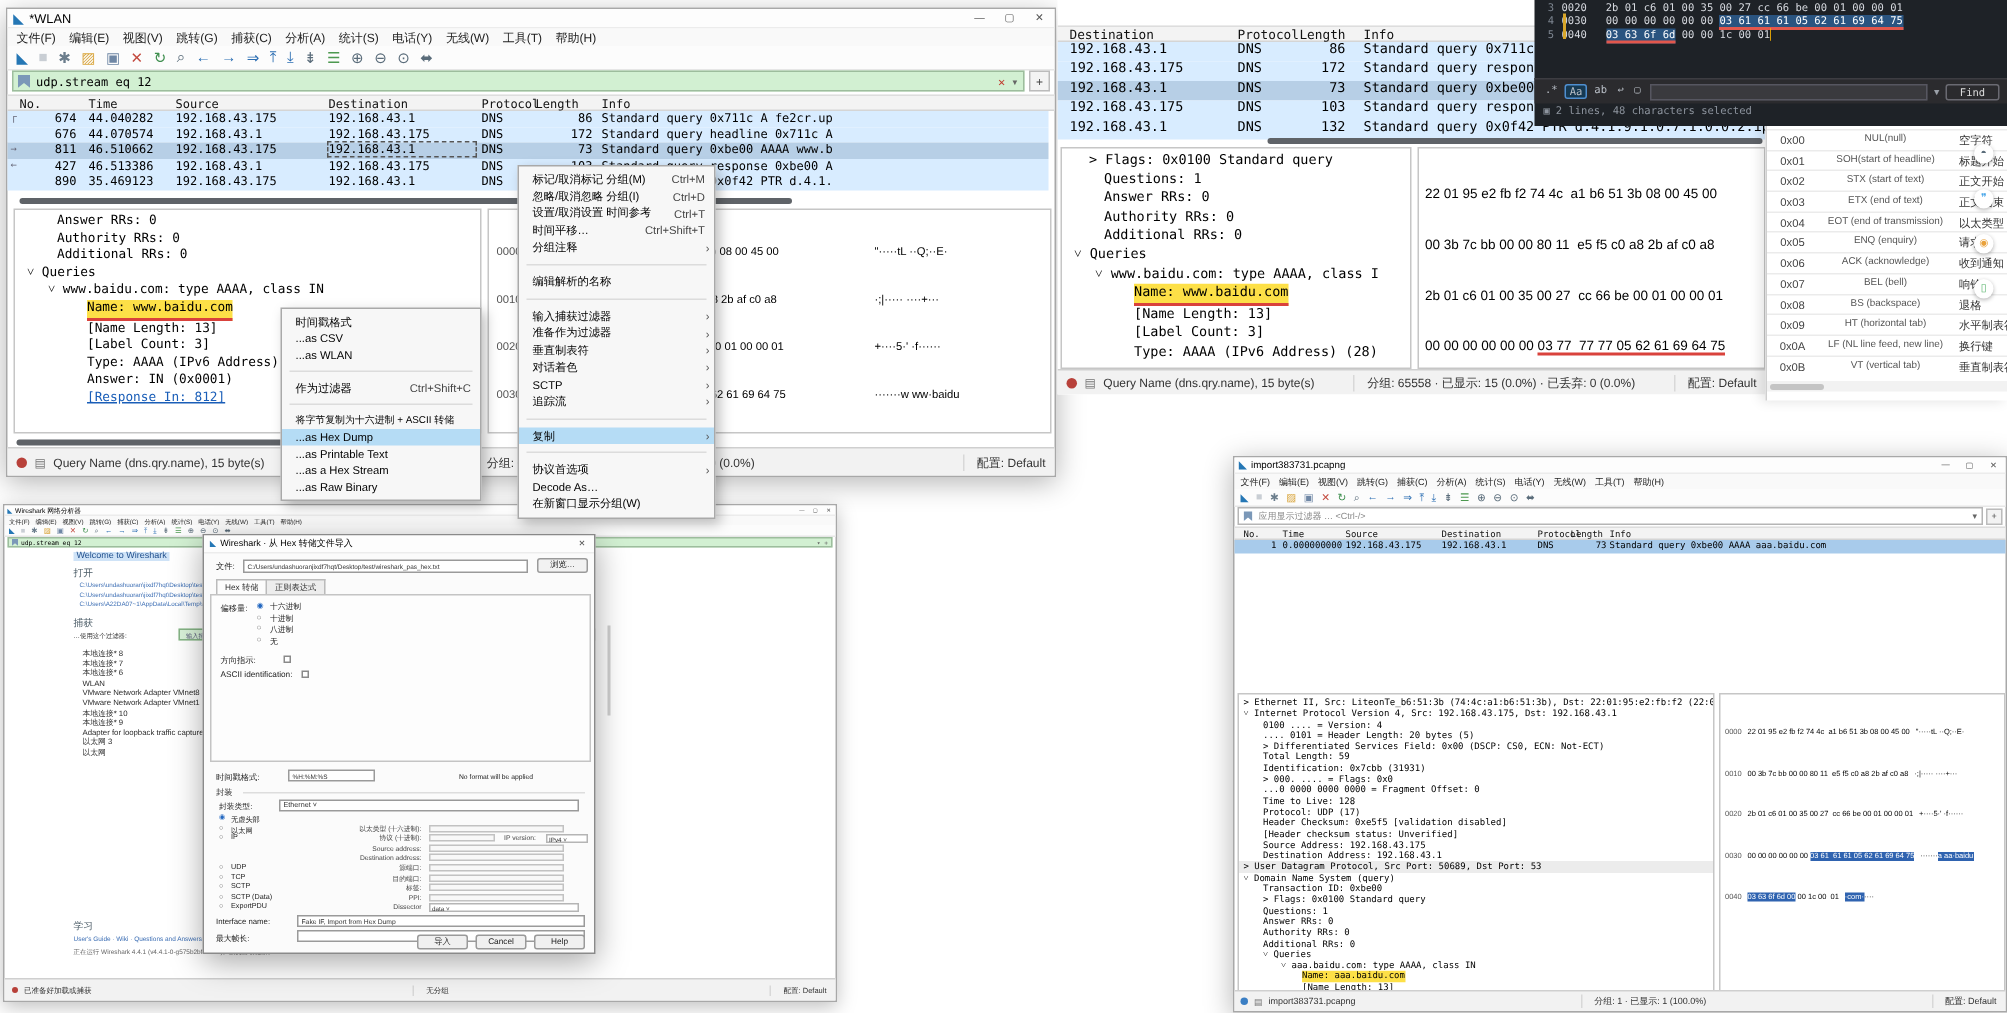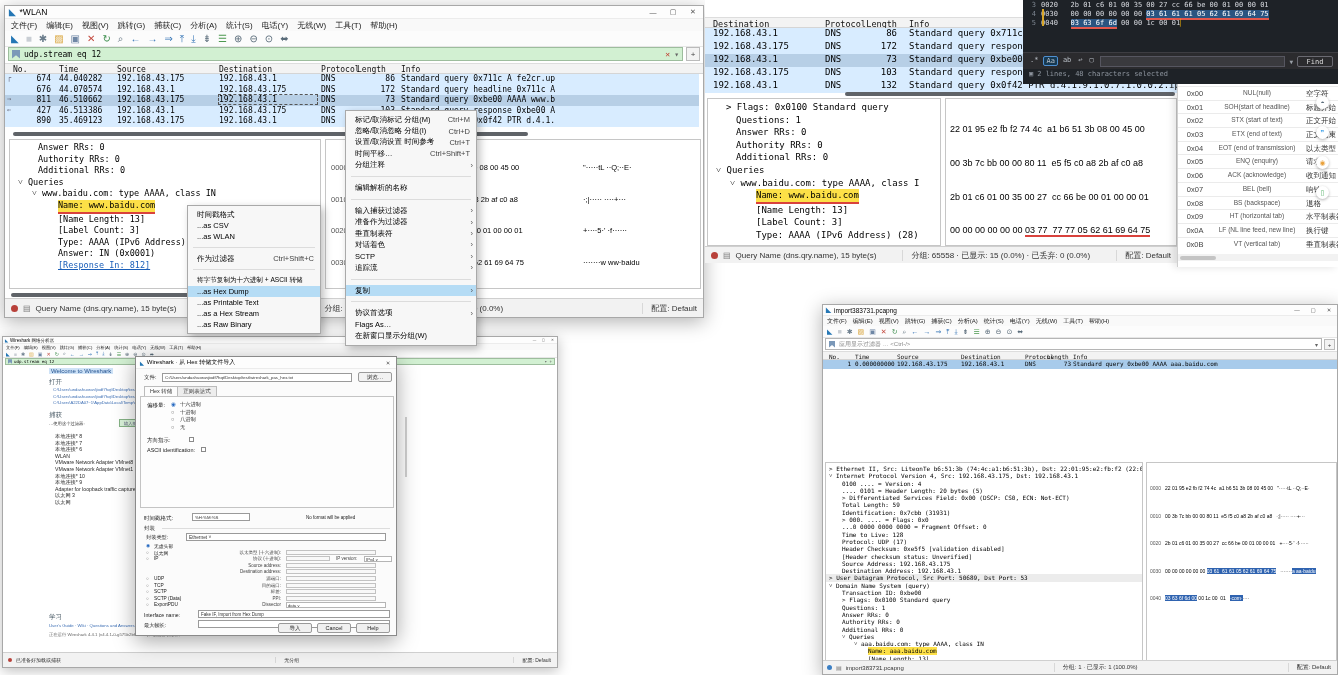--- a/index.html
+++ b/index.html
@@ -515,21 +515,21 @@
     
     
     
   </div>
     <div class="mi">
     <span class="ml">协议首选项</span>
     <span class="ms"></span>
     <span class="ma">›</span>
   </div>
     <div class="mi">
-    <span class="ml">Flags As…</span>
+    <span class="ml">Decode As…</span>
     <span class="ms"></span>
     <span class="ma"></span>
   </div>
     <div class="mi">
     <span class="ml">在新窗口显示分组(W)</span>
     <span class="ms"></span>
     <span class="ma"></span>
   </div>
   </div>
 

